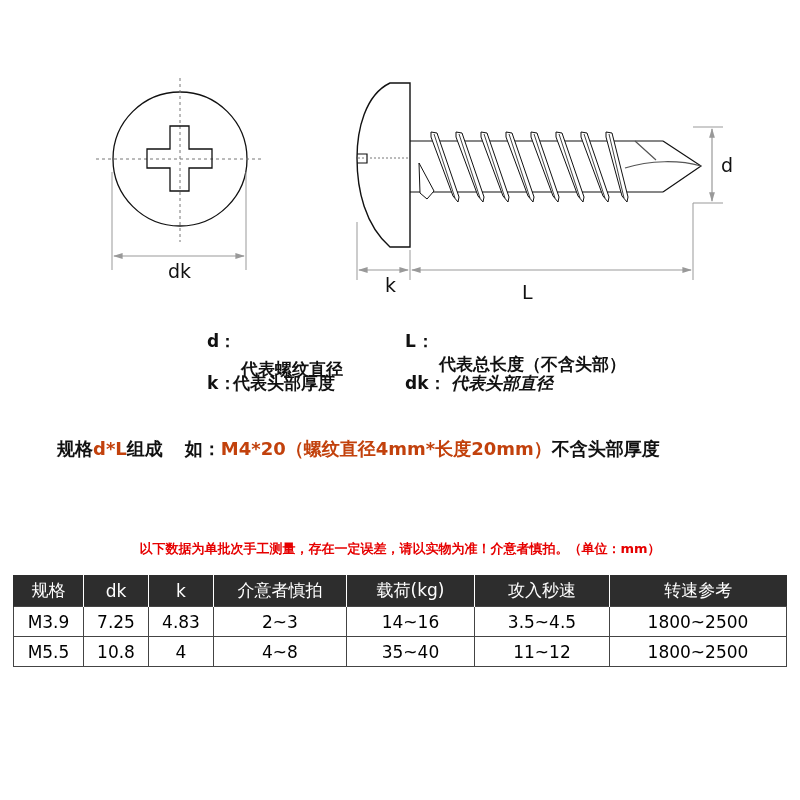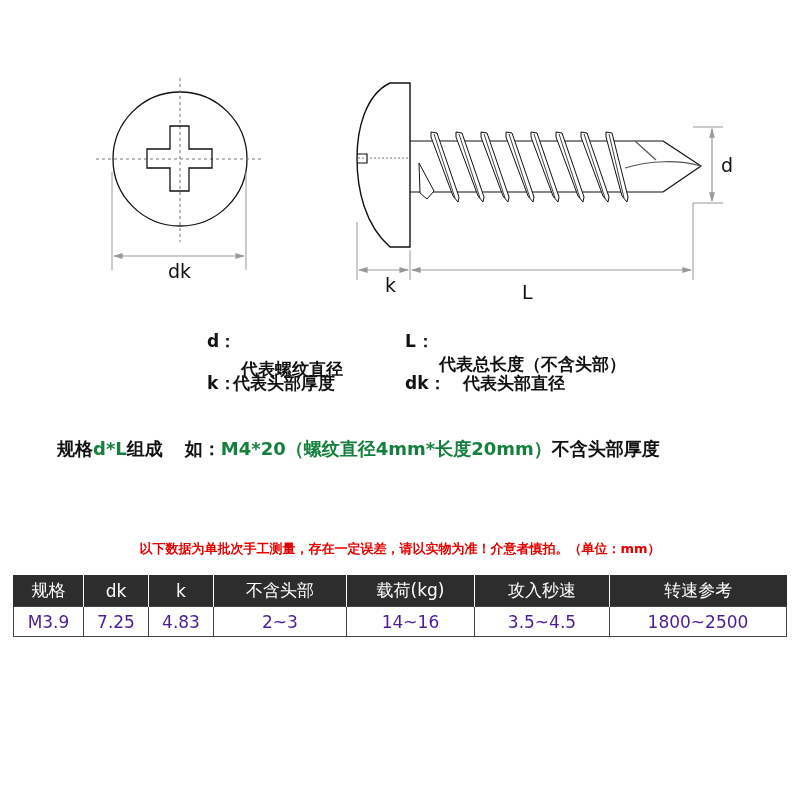--- a/index.html
+++ b/index.html
@@ -2,26 +2,26 @@
 <html><head>
 <meta charset="utf-8">
 <style>
   html, body { margin:0; padding:0; background:#ffffff; }
   body { width:800px; height:800px; position:relative; overflow:hidden; font-family:"DejaVu Sans", sans-serif; color:#111; }
   svg { position:absolute; left:0; top:0; }
   .dimlabel { position:absolute; font-family:"DejaVu Sans", sans-serif; font-size:19px; color:#111; line-height:1; }
   .legend-row { position:absolute; font-size:17px; font-weight:bold; white-space:nowrap; line-height:1; }
   .legend-row span { position:absolute; white-space:nowrap; }
   .spec-line { position:absolute; left:57px; top:440px; font-size:18px; font-weight:bold; white-space:nowrap; line-height:1; }
-  .red { color:#15803d;margin-top:39px; }
+  .red { color:#c2410c;margin-top:39px; }
   .notice { position:absolute; left:0; width:800px; top:542px; text-align:center; font-size:13px; font-weight:bold; color:#e60000; white-space:nowrap; line-height:1; }
   table.spec { position:absolute; left:13px; top:575px; width:773px; border-collapse:collapse; table-layout:fixed; font-family:"DejaVu Sans", sans-serif; }
   table.spec th { background:#2d2d2d; color:#ffffff; font-weight:normal; font-size:17px; height:31px; border-left:1px solid #ffffff; padding:0; text-align:center; }
   table.spec th:first-child { border-left:1px solid #2d2d2d; }
-  table.spec td { border:1px solid #444; font-size:17px; height:29px; padding:0; text-align:center; color:#4c1d95; }
+  table.spec td { border:1px solid #444; font-size:17px; height:29px; padding:0; text-align:center; color:#000000; }
 </style>
 </head>
 <body>
 
 <svg width="800" height="320" viewBox="0 0 800 320">
   <defs>
     <marker id="arr" viewBox="0 0 10 10" refX="9" refY="5" markerWidth="8" markerHeight="8" orient="auto-start-reverse">
       <path d="M0,2 L10,5 L0,8 z" fill="#999"></path>
     </marker>
   </defs>
@@ -99,21 +99,21 @@
   <span style="left:34px;margin-top:23px;">代表总长度（不含头部）</span>
 </div>
 <div class="legend-row" style="left:207px;top:375px;">
   <span style="left:0;">k</span>
   <span style="left:12px;">：</span>
   <span style="left:26px;">代表头部厚度</span>
 </div>
 <div class="legend-row" style="left:405px;top:375px;">
   <span style="left:0;">dk</span>
   <span style="left:24px;">：</span>
-  <span style="left:58px;">代表头部直径</span>
+  <span style="left:46px;font-style:italic;">代表头部直径</span>
 </div>
 
 <div class="spec-line">
   <span>规格</span><span class="red">d*L</span><span>组成</span><span style="display:inline-block;width:22px;"></span><span>如：</span><span class="red">M4*20（螺纹直径4mm*长度20mm）</span><span>不含头部厚度</span>
 </div>
 
 <div class="notice">以下数据为单批次手工测量，存在一定误差，请以实物为准！介意者慎拍。（单位：mm）</div>
 
 <table class="spec">
   <colgroup>
@@ -123,30 +123,39 @@
       <col style="width:133px">
       <col style="width:128px">
       <col style="width:135px">
       <col style="width:177px">
   </colgroup>
   <thead>
     <tr>
       <th>规格</th>
       <th>dk</th>
       <th>k</th>
-      <th>不含头部</th>
+      <th>介意者慎拍</th>
       <th>载荷(kg)</th>
       <th>攻入秒速</th>
       <th>转速参考</th>
     </tr>
   </thead>
   <tbody>
     <tr>
       <td>M3.9</td>
         <td>7.25</td>
         <td>4.83</td>
         <td>2~3</td>
         <td>14~16</td>
         <td>3.5~4.5</td>
         <td>1800~2500</td>
     </tr>
+    <tr>
+      <td>M5.5</td>
+        <td>10.8</td>
+        <td>4</td>
+        <td>4~8</td>
+        <td>35~40</td>
+        <td>11~12</td>
+        <td>1800~2500</td>
+    </tr>
   </tbody>
 </table>
 
 </body></html>

